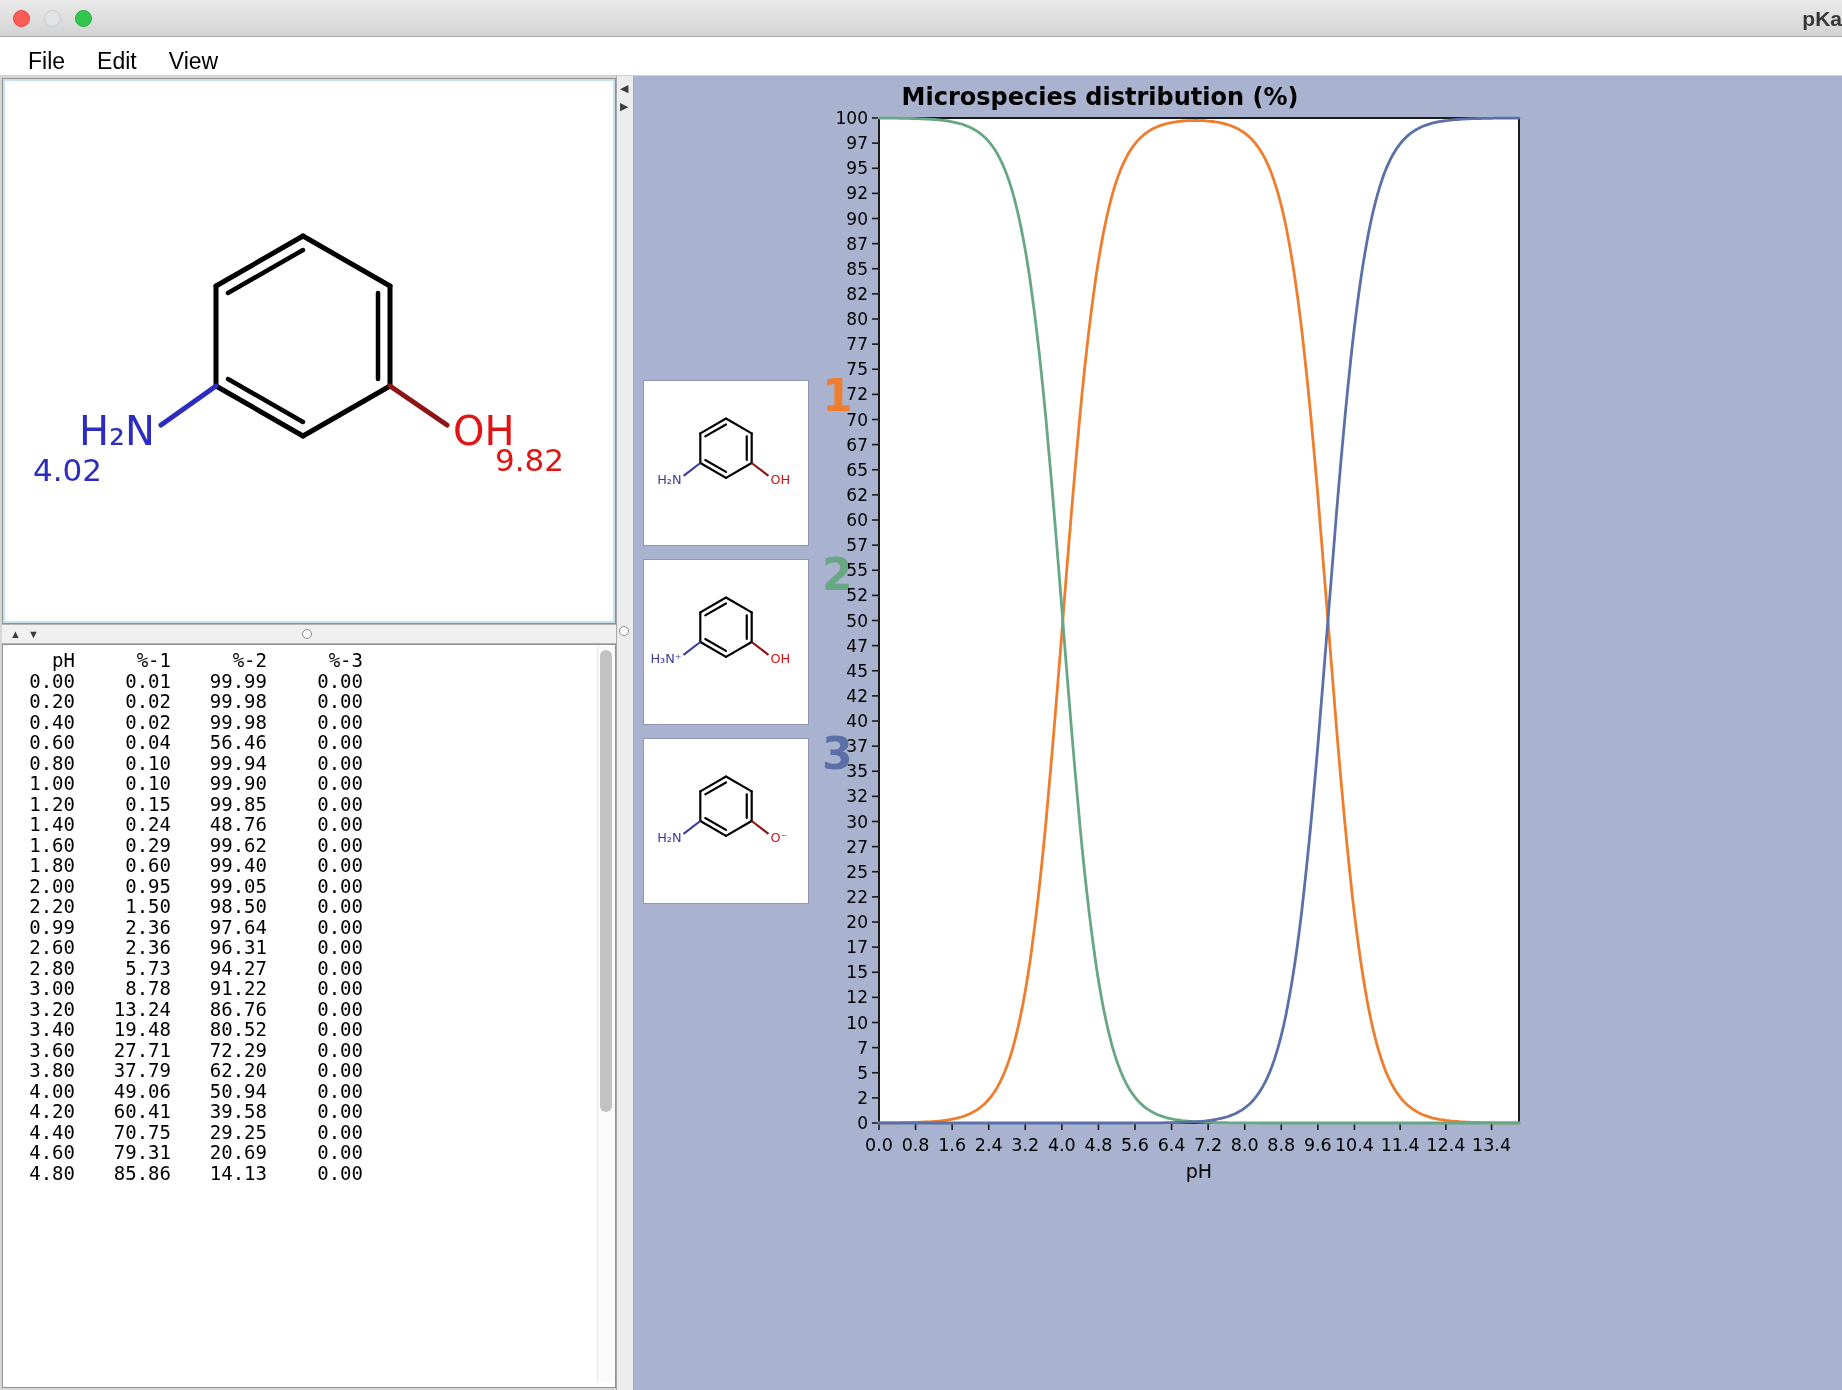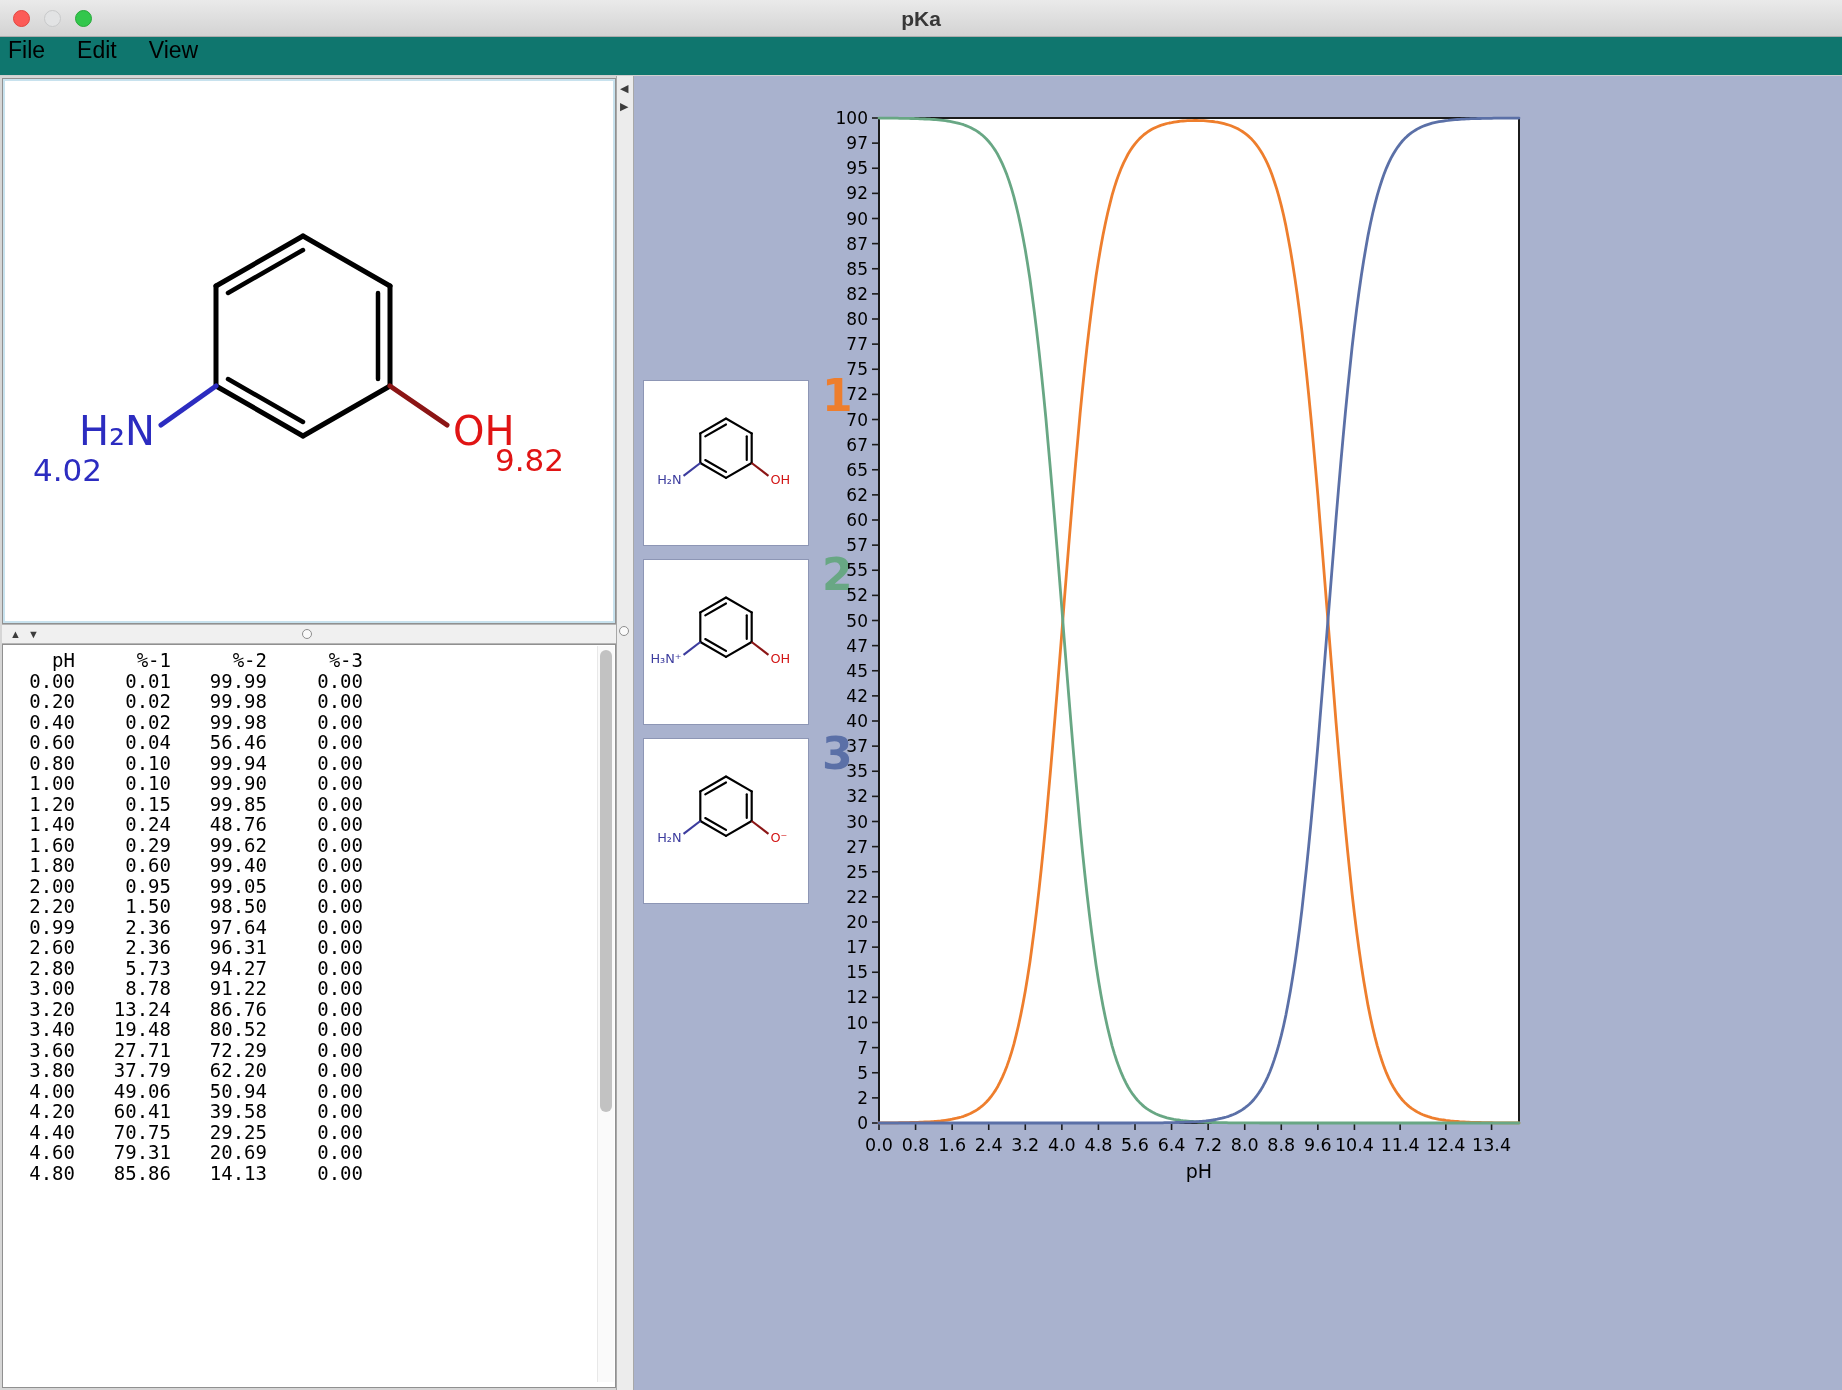--- a/index.html
+++ b/index.html
@@ -10,24 +10,24 @@
   }
 
   
   .titlebar { position: absolute; top: 0; left: 0; right: 0; height: 37px;
     background: linear-gradient(#eaeaea, #d3d3d3); border-bottom: 1px solid #acacac; z-index: 5; }
   .traffic { position: absolute; left: 13px; top: 10px; display: flex; gap: 14px; }
   .light { width: 17px; height: 17px; border-radius: 50%; display: inline-block; cursor: pointer; }
   .light.red   { background: #fc5b57; border: 1px solid #e2463f; }
   .light.gray  { background: #e2e3e4; border: 1px solid #c8c9ca; }
   .light.green { background: #32c74c; border: 1px solid #27a83a; }
-  .win-title { line-height: 37px; text-align: center; font-size: 21px; font-weight: bold; color: #373737; }
-
-  .menubar { position: absolute; top: 37px; left: 0; right: 0; height: 39px; background: #0f766e;
-    border-bottom: 1px solid #cfcfcf; display: flex; align-items: flex-start; padding-left: 8px; gap: 32px; }
+  .win-title { line-height: 37px; text-align: right; font-size: 21px; font-weight: bold; color: #373737; }
+
+  .menubar { position: absolute; top: 37px; left: 0; right: 0; height: 39px; background: #ffffff;
+    border-bottom: 1px solid #cfcfcf; display: flex; align-items: flex-end; padding-left: 28px; gap: 32px; }
   .menu-item { font-size: 23px; color: #000; cursor: default; }
 
   
   .mol-canvas { position: absolute; left: 2px; top: 78px; width: 614px; height: 546px;
     background: #fff; border: 1px solid #909090; box-shadow: inset 0 0 0 2px #c8e2ee; }
   .mol-svg { width: 100%; height: 100%; display: block; }
   .mol-svg text, .sp-card text, .chart-svg text { font-family: "DejaVu Sans", "Liberation Sans", sans-serif; }
 
   
   .h-divider { position: absolute; left: 2px; top: 624px; width: 614px; height: 20px;
@@ -280,20 +280,21 @@
   </div>
 </div>
 
 <div class="v-divider">
   <span class="tri left">◀</span>
   <span class="tri right">▶</span>
   <span class="knob"></span>
 </div>
 
 <div class="right-pane">
+  <div class="chart-title">Microspecies distribution (%)</div>
   <div class="species-list">
   <div class="sp-row">
     <div class="sp-card">
       <svg viewBox="0 0 166 166">
         <g stroke="#000" stroke-width="2.2" fill="none" stroke-linecap="round">
           <line x1="83" y1="38" x2="109" y2="53"></line>
           <line x1="109" y1="53" x2="109" y2="83"></line>
           <line x1="109" y1="83" x2="83" y2="98"></line>
           <line x1="83" y1="98" x2="57" y2="83"></line>
           <line x1="57" y1="83" x2="57" y2="53"></line>

